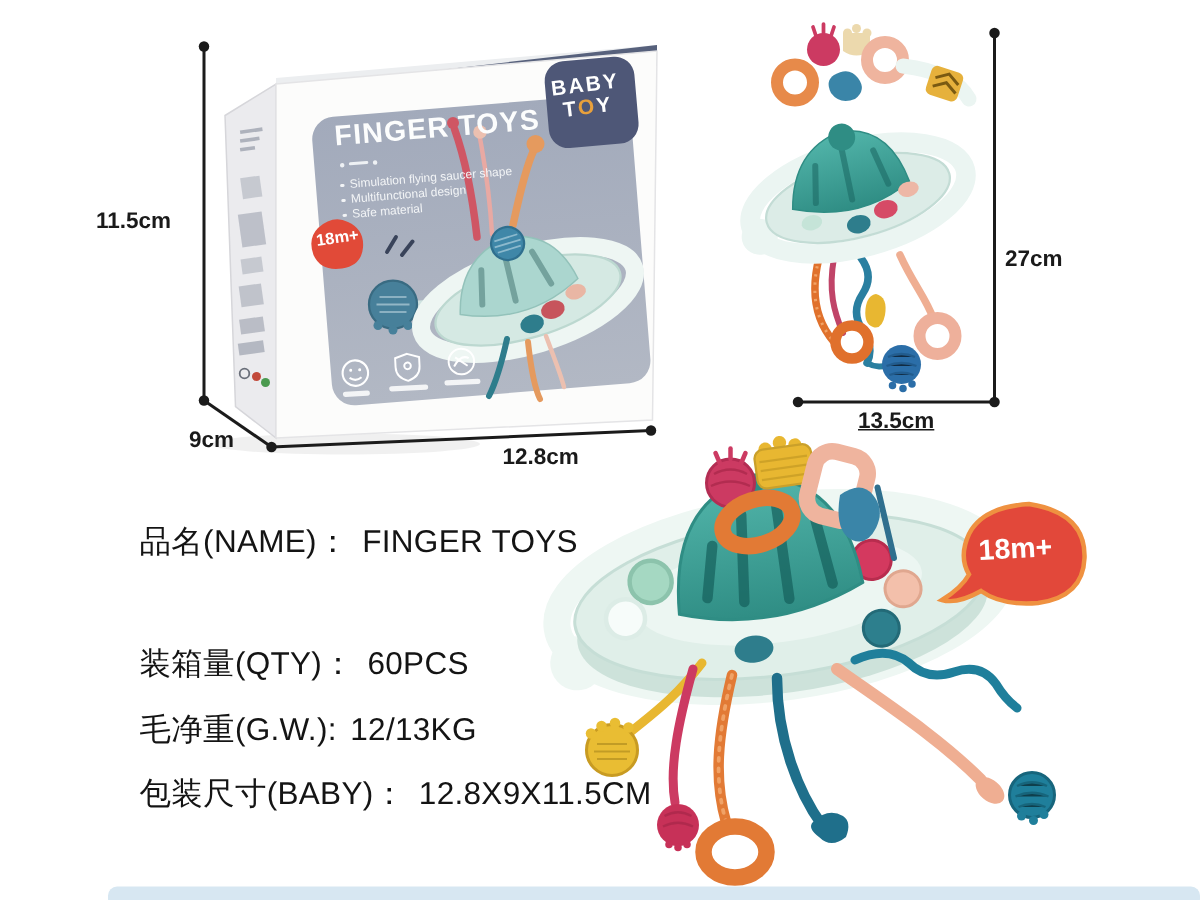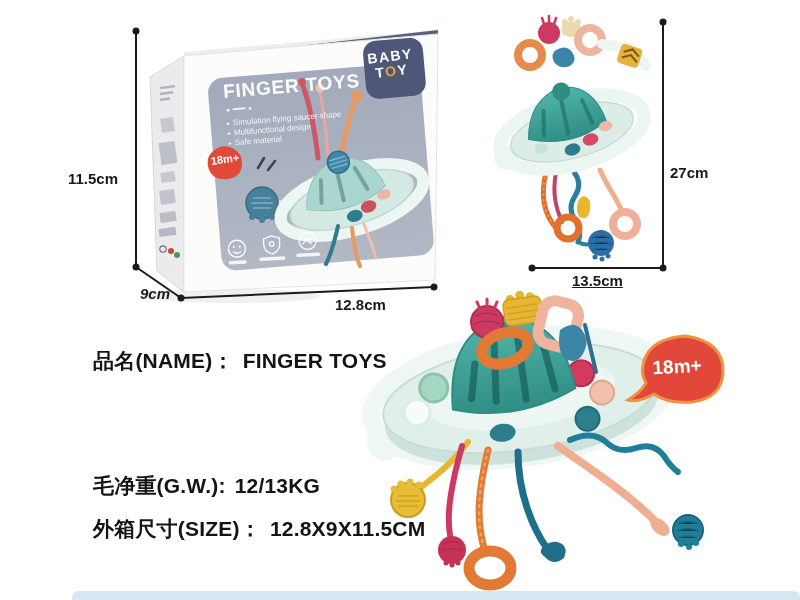--- a/index.html
+++ b/index.html
@@ -1,20 +1,20 @@
 <!DOCTYPE html>
 <html><head>
 <meta charset="utf-8">
 <style>
   html,body{margin:0;padding:0;background:#fff;}
   .canvas{position:relative;width:800px;height:600px;background:#ffffff;overflow:hidden;
           font-family:"Liberation Sans",sans-serif;}
   .art{position:absolute;left:0;top:0;}
   .dim-label{position:absolute;font-size:15px;font-weight:bold;color:#1a1a1a;white-space:nowrap;}
-  .spec-row{position:absolute;left:93px;font-size:21px;font-weight:bold;color:#141414;white-space:nowrap;
+  .spec-row{position:absolute;left:93px;font-size:21px;font-weight:normal;color:#141414;white-space:nowrap;
             letter-spacing:0.2px;}
   .spec-row .value{margin-left:9px;}
   
   .box-panel-text{position:absolute;left:210px;top:78px;width:212px;
                   transform:rotate(-4.6deg);transform-origin:0 0;color:#fff;}
   .box-title{font-size:19px;font-weight:bold;letter-spacing:0.8px;color:#fcfdfd;margin:4px 0 0 12px;}
   .title-underline{display:flex;align-items:center;gap:3px;margin:5px 0 0 14px;height:4px;}
   .title-underline .dot{width:3px;height:3px;border-radius:50%;background:#eef1f4;}
   .title-underline .bar{width:13px;height:2px;border-radius:1px;background:#eef1f4;}
   .features{margin:7px 0 0 13px;}
@@ -324,22 +324,22 @@
           <circle cx="689" cy="547" r="3" fill="#1f7f9b"></circle>
           <circle cx="696" cy="543" r="3" fill="#1f7f9b"></circle>
     </g>
   </g>
 
   <path d="M 686,336 Q 724,342 723,372 Q 722,398 692,402 Q 668,404 654,394 Q 638,403 628,400 Q 641,392 646,383 Q 639,371 646,356 Q 655,338 686,336 Z" fill="#e2483a" stroke="#ef9140" stroke-width="3"></path>
 
   <rect x="72" y="591" width="728" height="14" rx="6" fill="#d7e7f2"></rect>
 </svg>
 
-<div class="dim-label" style="left:68px;top:139px;width:62px;margin-top:31px;">11.5cm</div>
-<div class="dim-label" style="left:140px;top:285px;font-style:italic;">9cm</div>
+<div class="dim-label" style="left:52px;top:139px;width:62px;text-align:right;">11.5cm</div>
+<div class="dim-label" style="left:126px;top:285px;">9cm</div>
 <div class="dim-label" style="left:291px;top:296px;margin-left:44px;">12.8cm</div>
 <div class="dim-label" style="left:670px;top:124px;margin-top:40px;">27cm</div>
 <div class="dim-label" style="left:572px;top:272px;text-decoration:underline;">13.5cm</div>
 
 <div class="box-panel-text">
   <div class="box-title">FINGER TOYS</div>
   <div class="title-underline">
     <span class="dot"></span>
         <span class="bar"></span>
         <span class="dot"></span>
@@ -365,20 +365,23 @@
 <div class="brand-text">
   <div>BABY</div>
   <div><span>T</span><span class="o">O</span><span>Y</span></div>
 </div>
 
 <div class="bubble-label">18m+</div>
 
 <div class="spec-row" style="top:347px;">
   <span class="label">品名(NAME)：</span><span class="value">FINGER TOYS</span>
 </div>
+<div class="spec-row" style="top:428px;">
+  <span class="label">装箱量(QTY)：</span><span class="value">60PCS</span>
+</div>
 <div class="spec-row" style="top:472px;">
   <span class="label">毛净重(G.W.):</span><span class="value">12/13KG</span>
 </div>
 <div class="spec-row" style="top:515px;">
-  <span class="label">外箱尺寸(SIZE)：</span><span class="value">12.8X9X11.5CM</span>
+  <span class="label">包装尺寸(BABY)：</span><span class="value">12.8X9X11.5CM</span>
 </div>
 
 </div>
 
 </body></html>

